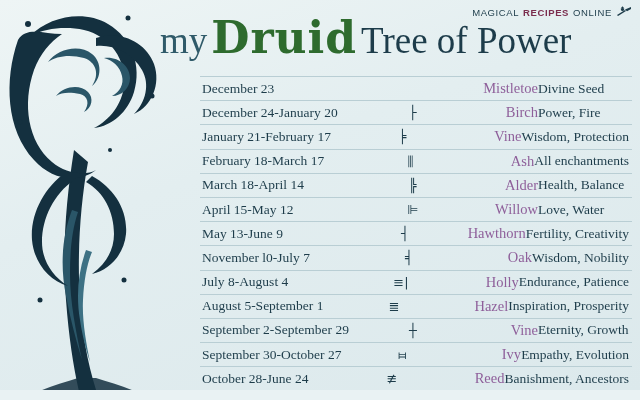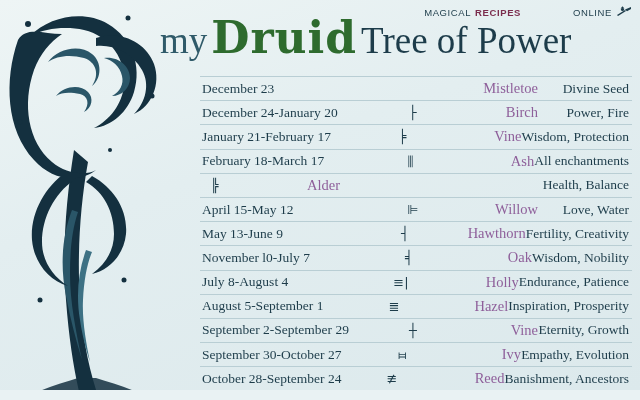--- a/index.html
+++ b/index.html
@@ -37,21 +37,21 @@
     display: flex;
     align-items: center;
     gap: 4px;
     font-family: "Liberation Sans", sans-serif;
     font-size: 9.5px;
     letter-spacing: 0.6px;
     color: #1d3c4a;
   }
   #brand .b1 { color: #1d3c4a; }
   #brand .b2 { color: #7b2d4e; font-weight: bold; }
-  #brand .b3 { color: #1d3c4a; margin-left: 48px; }
+  #brand .b3 { color: #1d3c4a; }
   
   #title {
     position: absolute;
     left: 160px;
     top: 12px;
     white-space: nowrap;
   }
   #title .t-my {
     font-size: 37px;
     color: #2f5a69;
@@ -103,21 +103,21 @@
   .c-tree {
     width: 110px;
     text-align: right;
     font-size: 14.5px;
     color: #8e5f9a;
     font-family: "Liberation Serif", serif;
     white-space: nowrap;
   }
   .c-meaning {
     flex: 1;
-    text-align: right;
+    text-align: left;
     font-size: 13.5px;
     color: #1d3c4a;
     font-family: "Liberation Serif", serif;
     white-space: nowrap;
     padding-right: 3px;
   }
 </style>
 </head>
 <body>
 
@@ -194,20 +194,21 @@
       <div class="c-tree">Vine</div>
       <div class="c-meaning">Wisdom, Protection</div>
     </div>
     <div class="row">
       <div class="c-date">February 18-March 17</div>
       <div class="c-ogham">⫼</div>
       <div class="c-tree">Ash</div>
       <div class="c-meaning">All enchantments</div>
     </div>
     <div class="row">
+      <div class="c-date">March 18-April 14</div>
       <div class="c-ogham">╠</div>
       <div class="c-tree">Alder</div>
       <div class="c-meaning">Health, Balance</div>
     </div>
     <div class="row">
       <div class="c-date">April 15-May 12</div>
       <div class="c-ogham">⊫</div>
       <div class="c-tree">Willow</div>
       <div class="c-meaning">Love, Water</div>
     </div>
@@ -241,21 +242,21 @@
       <div class="c-tree">Vine</div>
       <div class="c-meaning">Eternity, Growth</div>
     </div>
     <div class="row">
       <div class="c-date">September 30-October 27</div>
       <div class="c-ogham">⧦</div>
       <div class="c-tree">Ivy</div>
       <div class="c-meaning">Empathy, Evolution</div>
     </div>
     <div class="row">
-      <div class="c-date">October 28-September 24</div>
+      <div class="c-date">October 28-June 24</div>
       <div class="c-ogham">≢</div>
       <div class="c-tree">Reed</div>
       <div class="c-meaning">Banishment, Ancestors</div>
     </div>
     <div class="row">
       <div class="c-date">November 25-December 22</div>
       <div class="c-ogham">≣|</div>
       <div class="c-tree">Elder</div>
       <div class="c-meaning">Fairyworld, Healing</div>
     </div>

